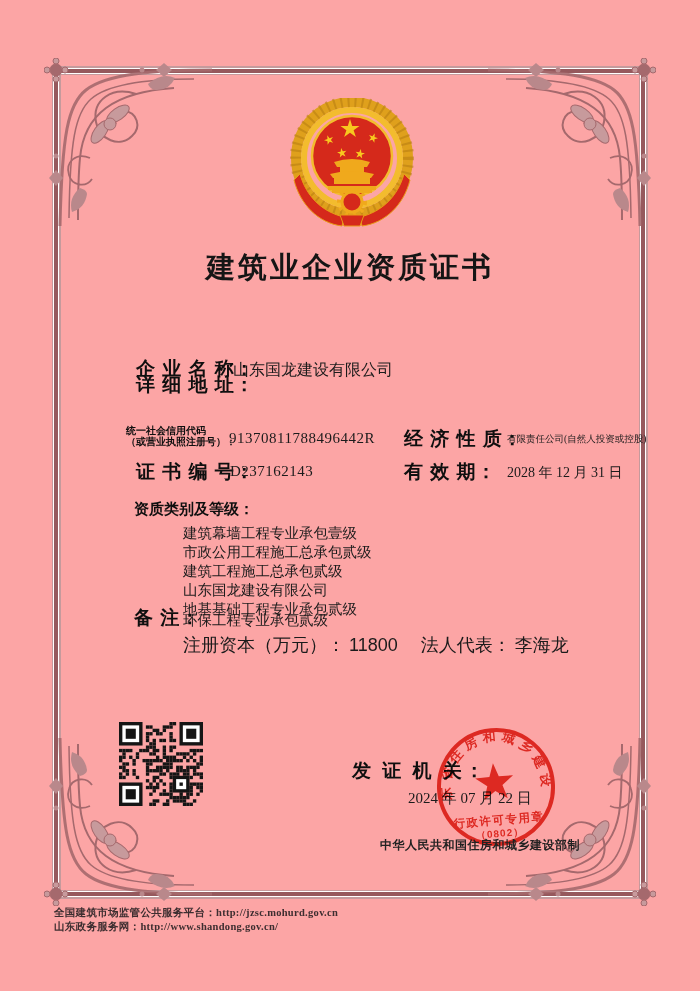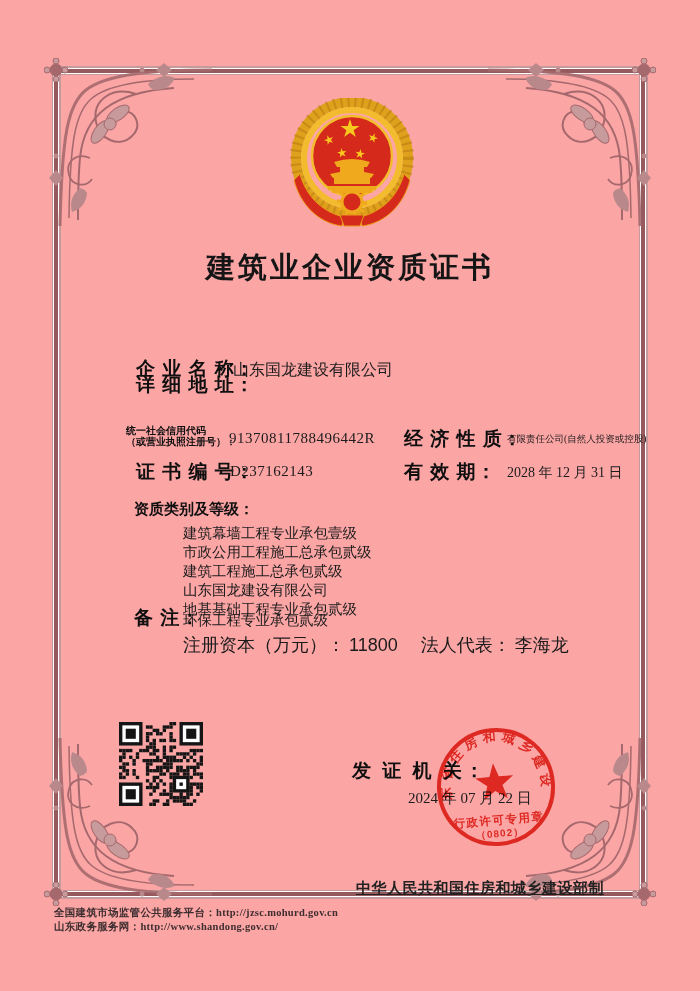--- a/index.html
+++ b/index.html
@@ -33,22 +33,22 @@
          font-size:14.5px;line-height:19px;color:#1b1b1b;}
   .remark-lbl{position:absolute;left:134px;top:605px;font-weight:bold;font-size:19px;letter-spacing:1px;color:#0f0f0f;}
   .remark-val{position:absolute;left:183px;top:611px;font-family:"Liberation Serif",serif;font-size:14.5px;color:#1b1b1b;}
   .capital{position:absolute;left:183px;top:633px;font-family:Liberation Sans, sans-serif;font-size:18px;color:#1b1b1b;white-space:nowrap;}
   .capital span{margin-right:4px;}
   
   .qr{position:absolute;left:119px;top:722px;width:84px;height:84px;}
   .authority{position:absolute;left:352px;top:758px;font-weight:bold;font-size:19px;letter-spacing:3px;color:#0f0f0f;white-space:nowrap;}
   .issue-date{position:absolute;left:408px;top:789px;font-family:"Liberation Serif",serif;font-size:15px;color:#1b1b1b;white-space:nowrap;}
   .seal{position:absolute;left:427px;top:721px;width:138px;height:134px;opacity:.88;mix-blend-mode:multiply;}
-  .made-by{position:absolute;left:335px;top:879px;width:290px;text-align:center;
-           font-family:"Liberation Serif",serif;font-weight:bold;font-size:15px;letter-spacing:.5px;color:#222;text-decoration:underline;}
+  .made-by{position:absolute;left:335px;top:837px;width:290px;text-align:center;
+           font-family:"Liberation Serif",serif;font-weight:bold;font-size:12px;letter-spacing:.5px;color:#222;}
   .footer{position:absolute;left:54px;top:906px;font-family:"Liberation Serif",serif;
           font-weight:bold;font-size:10.5px;line-height:13.5px;color:#3d2e30;letter-spacing:.3px;}
 </style>
 </head>
 <body>
 
 <div class="page">
 
   <svg width="0" height="0" style="position:absolute">
     <defs>

